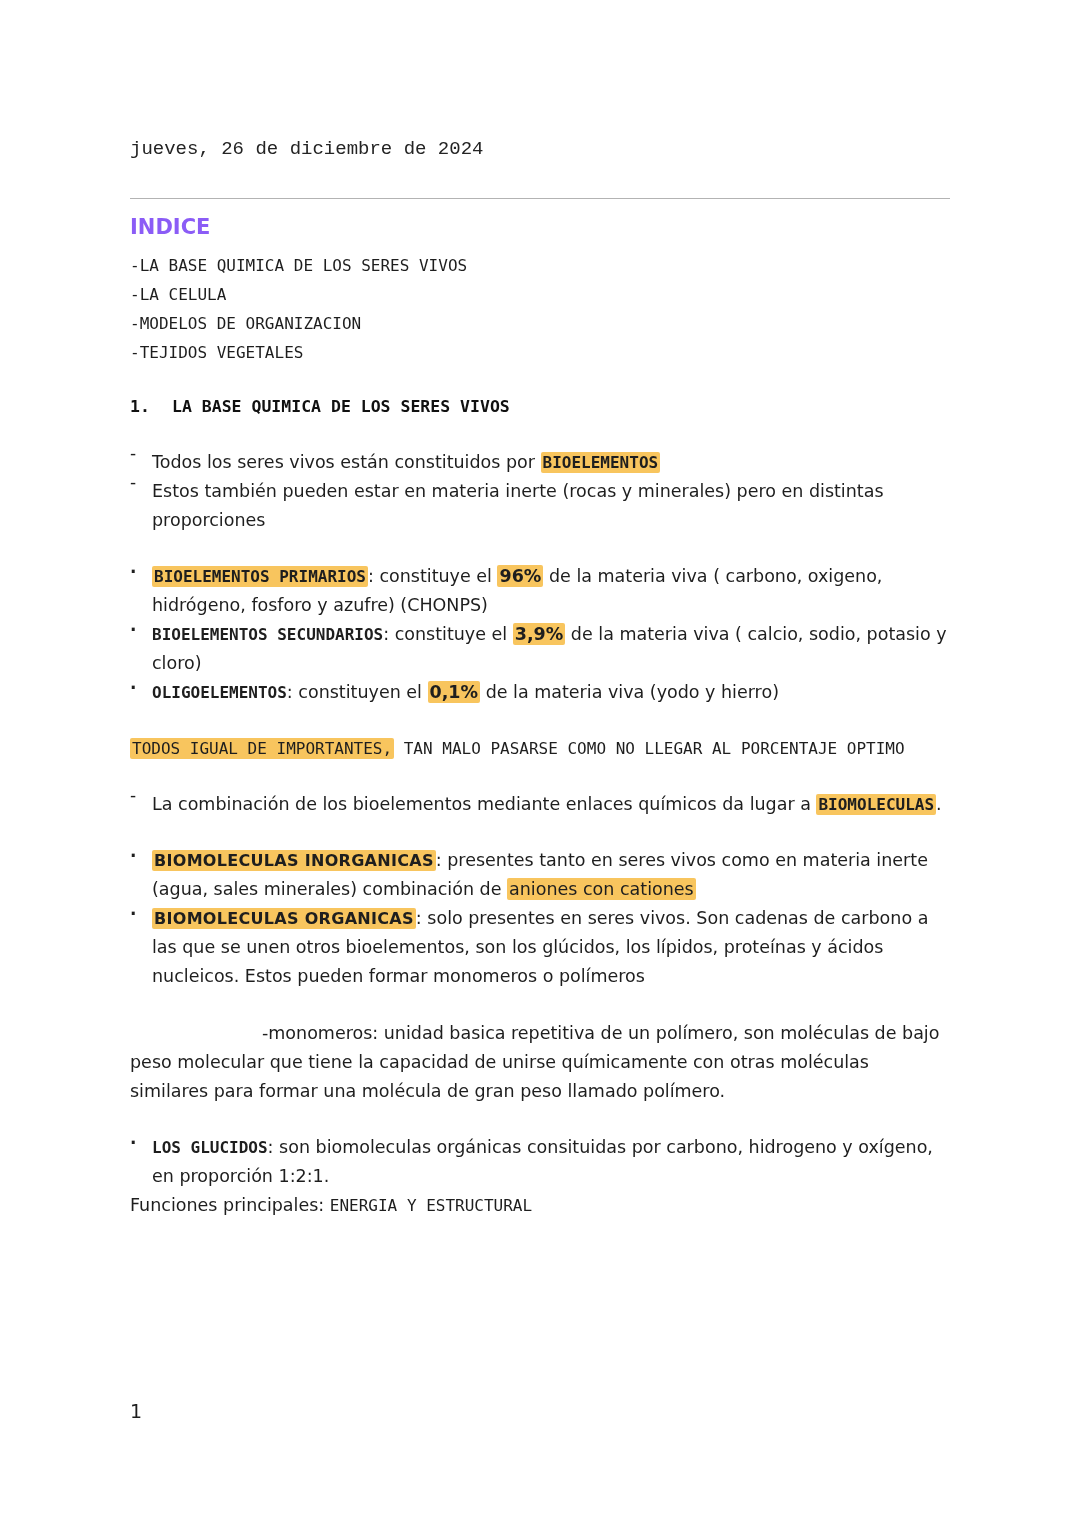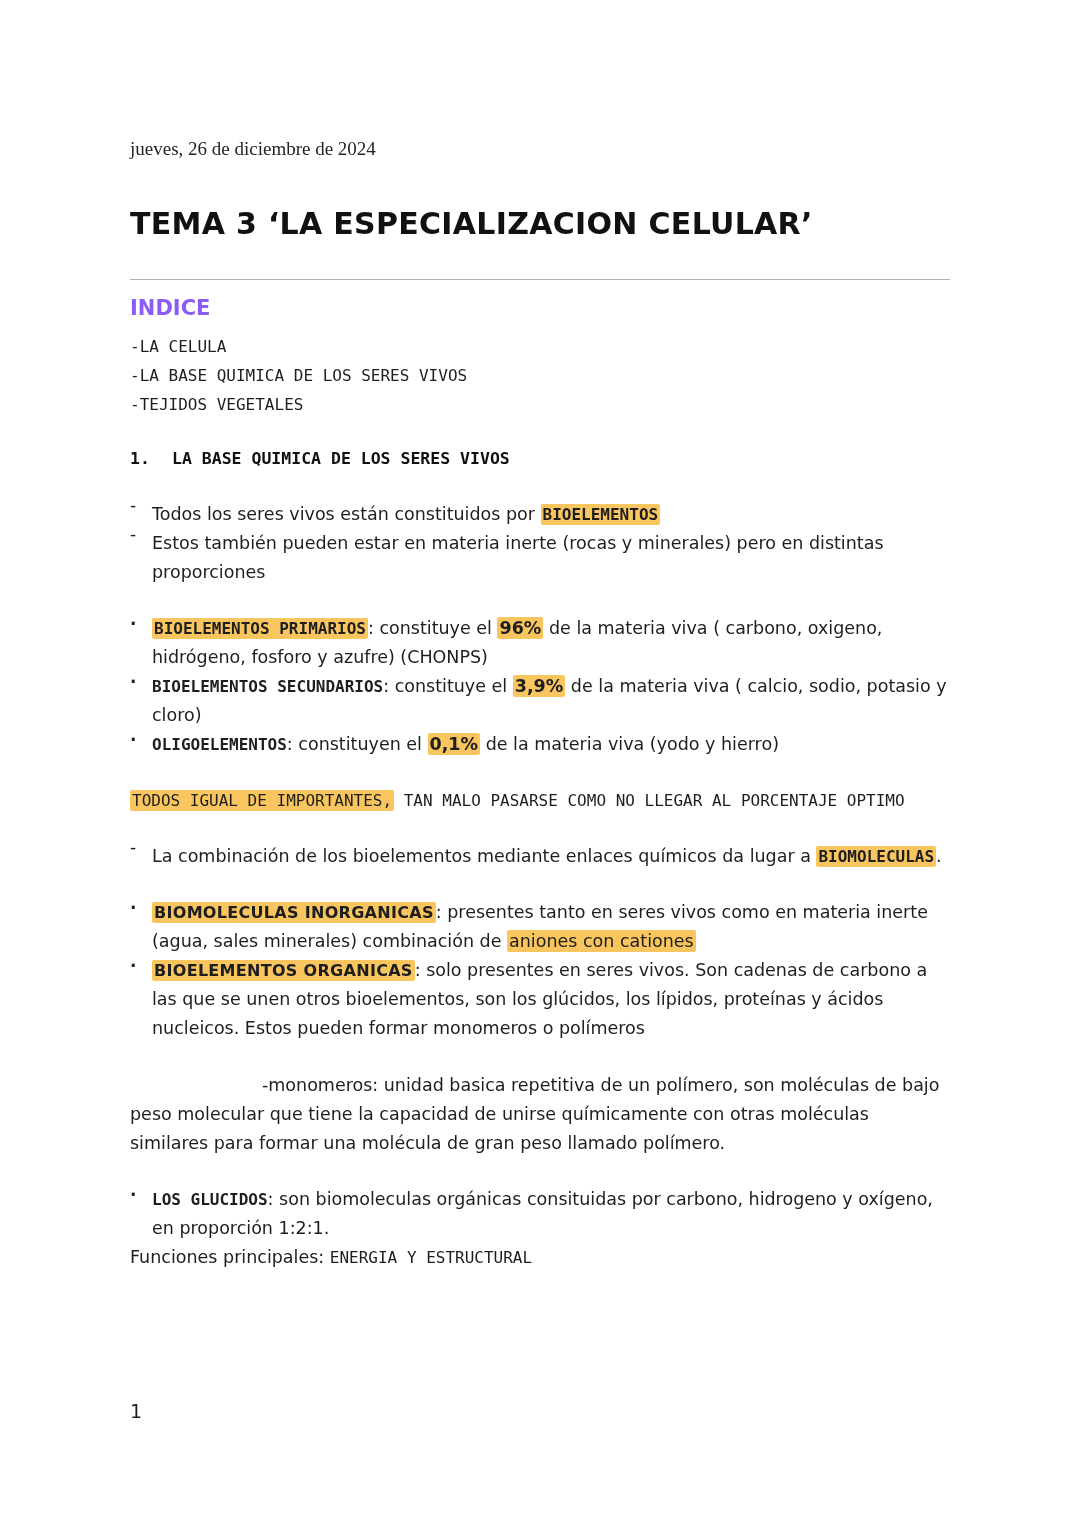--- a/index.html
+++ b/index.html
@@ -9,21 +9,21 @@
     width: 1080px;
     height: 1527px;
     margin: 0 auto;
     background: #ffffff;
     padding: 138px 130px 0 130px;
     font-family: "DejaVu Sans", sans-serif;
     color: #1e1e1e;
     overflow: hidden;
   }
   .date {
-    font-family: Liberation Serif, serif;
+    font-family: Liberation Mono, monospace;
     font-size: 19px;
     color: #242424;
   }
   .title {
     margin: 46px 0 0 0;
     font-size: 30px;
     font-weight: 700;
     letter-spacing: 0.3px;
     color: #111111;
     font-family: "DejaVu Sans", sans-serif;
@@ -80,29 +80,29 @@
     color: #1e1e1e;
   }
 </style>
 </head>
 <body>
 
 <div class="page">
 
   <div class="date">jueves, 26 de diciembre de 2024</div>
 
-  <h1 class="title">TEMA 3 ‘LA ESPECIALIZACION CELULAR’</h1>
 
   <hr class="rule">
 
   <h2 class="indice-heading">INDICE</h2>
 
   <div class="indice-list">
+    <div class="indice-item">-LA BASE QUIMICA DE LOS SERES VIVOS</div>
     <div class="indice-item">-LA CELULA</div>
-    <div class="indice-item">-LA BASE QUIMICA DE LOS SERES VIVOS</div>
+    <div class="indice-item">-MODELOS DE ORGANIZACION</div>
     <div class="indice-item">-TEJIDOS VEGETALES</div>
   </div>
 
   <div class="section-heading">
     <span class="sec-num">1.</span>
     <span class="sec-title">LA BASE QUIMICA DE LOS SERES VIVOS</span>
   </div>
 
   <div class="li dash gap-lg">
     <span class="bullet">-</span>
@@ -136,21 +136,21 @@
     <div class="txt"><span>La combinación de los bioelementos mediante enlaces químicos da lugar a </span><span class="hl b mono">BIOMOLECULAS</span><span>.</span></div>
   </div>
 
   <div class="li dot gap">
     <span class="bullet">·</span>
     <div class="txt"><span class="hl big">BIOMOLECULAS INORGANICAS</span><span>: presentes tanto en seres vivos como en materia inerte (agua, sales minerales) combinación de </span><span class="hl">aniones con cationes</span></div>
   </div>
 
   <div class="li dot">
     <span class="bullet">·</span>
-    <div class="txt"><span class="hl big">BIOELEMENTOS ORGANICAS</span><span>: solo presentes en seres vivos. Son cadenas de carbono a las que se unen otros bioelementos, son los glúcidos, los lípidos, proteínas y ácidos nucleicos. Estos pueden formar monomeros o polímeros</span></div>
+    <div class="txt"><span class="hl big">BIOMOLECULAS ORGANICAS</span><span>: solo presentes en seres vivos. Son cadenas de carbono a las que se unen otros bioelementos, son los glúcidos, los lípidos, proteínas y ácidos nucleicos. Estos pueden formar monomeros o polímeros</span></div>
   </div>
 
   <p class="para indent-first"><span>-monomeros: unidad basica repetitiva de un polímero, son moléculas de bajo peso molecular que tiene la capacidad de unirse químicamente con otras moléculas similares para formar una molécula de gran peso llamado polímero.</span></p>
 
   <div class="li dot gap">
     <span class="bullet">·</span>
     <div class="txt"><span class="b mono">LOS GLUCIDOS</span><span>: son biomoleculas orgánicas consituidas por carbono, hidrogeno y oxígeno, en proporción 1:2:1.</span></div>
   </div>
 
   <p class="para"><span>Funciones principales: </span><span class="mono">ENERGIA Y ESTRUCTURAL</span></p>

